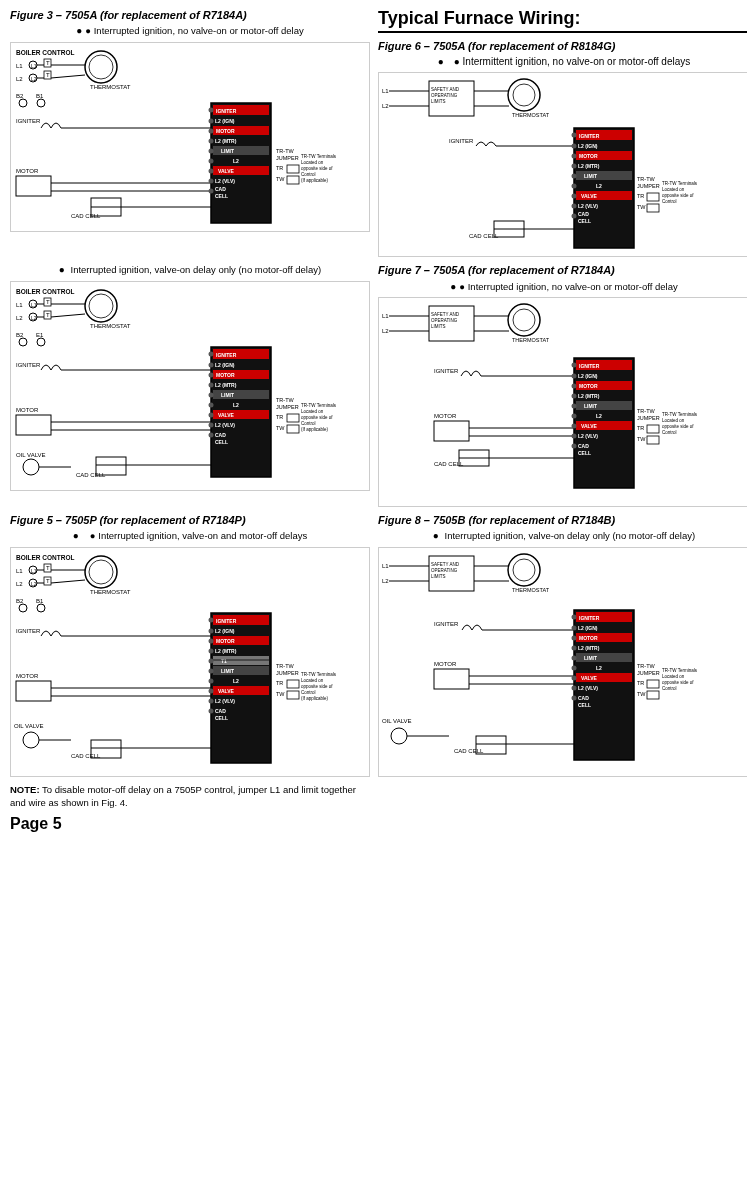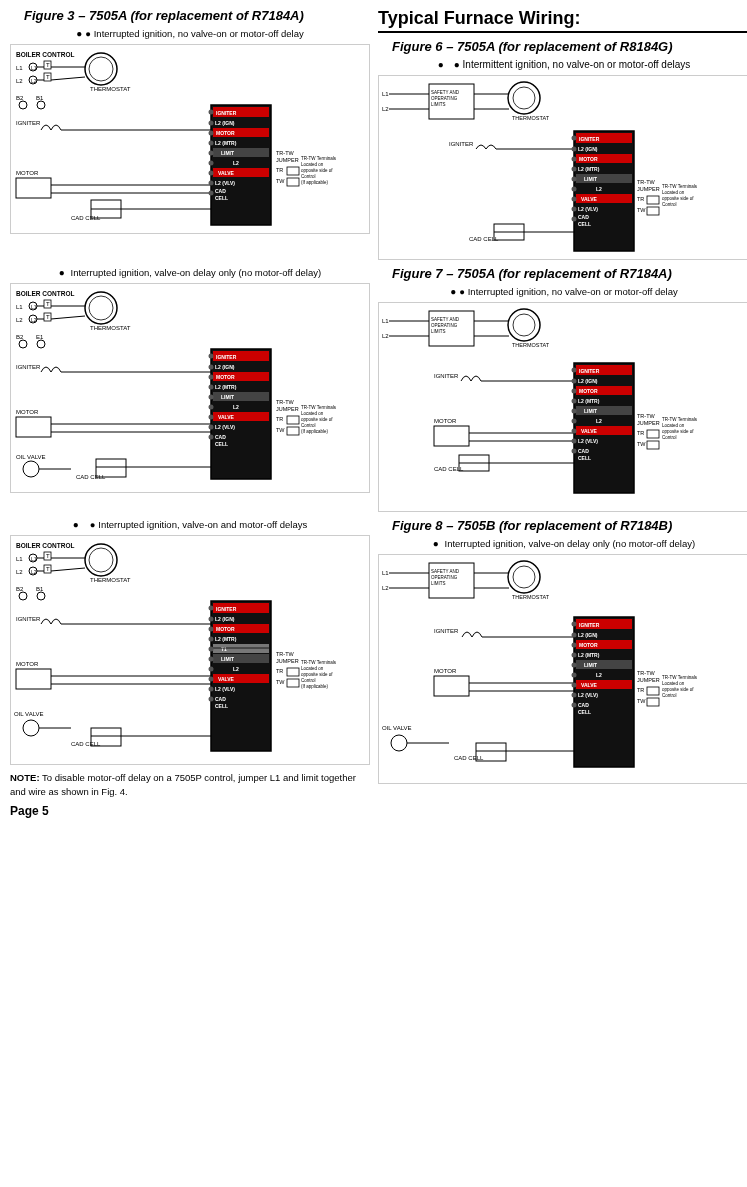--- a/index.html
+++ b/index.html
@@ -28,24 +28,23 @@
       width: 360px;
       flex-shrink: 0;
     }
     .col-right {
       flex: 1;
     }
     
     .section-title {
       font-style: italic;
       font-weight: bold;
-      font-size: 13px;
+      font-size: 11px;
       margin-bottom: 2px;
       line-height: 1.3;
-      margin-left: 14px;
     }
     .section-subtitle {
       font-size: 10px;
       margin-bottom: 4px;
       line-height: 1.3;
       text-align: center;
     }
     .bullet { margin-right: 3px; }
     
     .main-heading {
@@ -70,21 +69,21 @@
     
     .note-text {
       font-size: 9.5px;
       line-height: 1.4;
       margin-top: 4px;
       margin-bottom: 2px;
     }
     .note-bold { font-weight: bold; }
     .page-num {
       font-weight: bold;
-      font-size: 12px;
+      font-size: 16px;
       margin-top: 6px;
     }
     text { font-family: Arial, sans-serif; }
   </style>
 </head>
 <body>
 
 <div class="page">
 
   <div class="two-col">
@@ -437,20 +436,21 @@
           <text x="283" y="130" font-size="4.5">opposite side of</text>
           <text x="283" y="136" font-size="4.5">Control</text>
         </svg>
       </div>
     </div>
   </div>
 
   <div class="two-col">
     <div class="col-left">
 
+      <div class="section-title">Figure 5 – 7505P (for replacement of R7184P)</div>
       <div class="section-subtitle"><span class="bullet">●</span><span style="font-size:9.5px;margin-left:8px;">● Interrupted ignition, valve-on and motor-off delays</span></div>
 
       <div class="diagram" style="height:230px;">
         <svg width="355" height="230" viewBox="0 0 355 230">
           <text x="5" y="12" font-size="6.5" font-weight="bold">BOILER CONTROL</text>
           <text x="5" y="25" font-size="6">L1</text>
           <text x="5" y="38" font-size="6">L2</text>
           <circle cx="22" cy="22" r="4" fill="none" stroke="#000" stroke-width="1"></circle>
           <text x="20" y="25" font-size="5">L1</text>
           <circle cx="22" cy="35" r="4" fill="none" stroke="#000" stroke-width="1"></circle>

